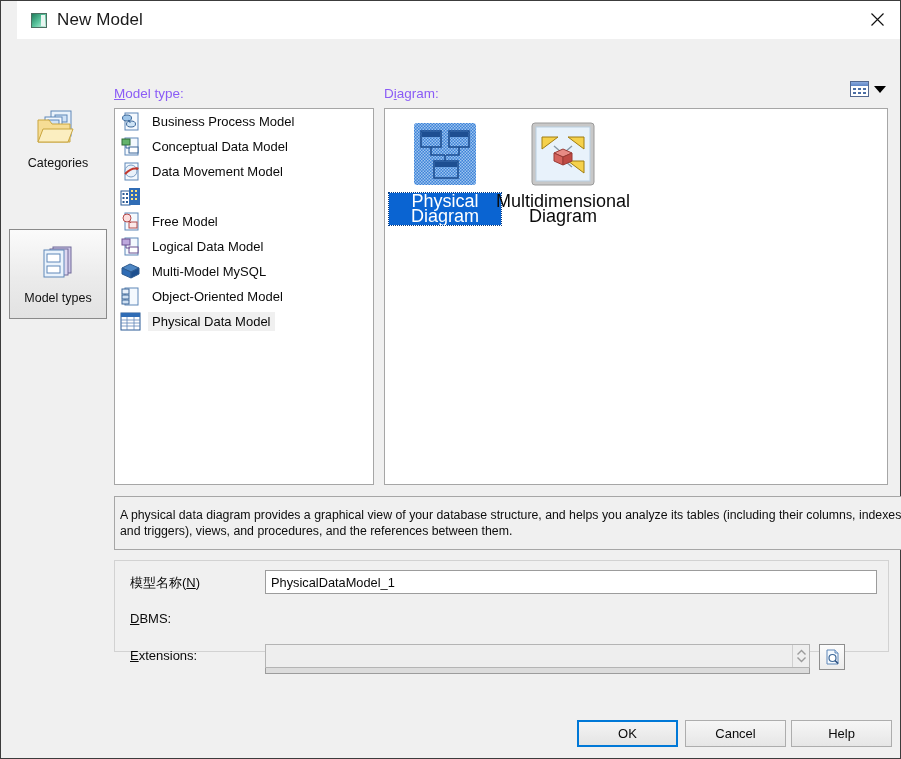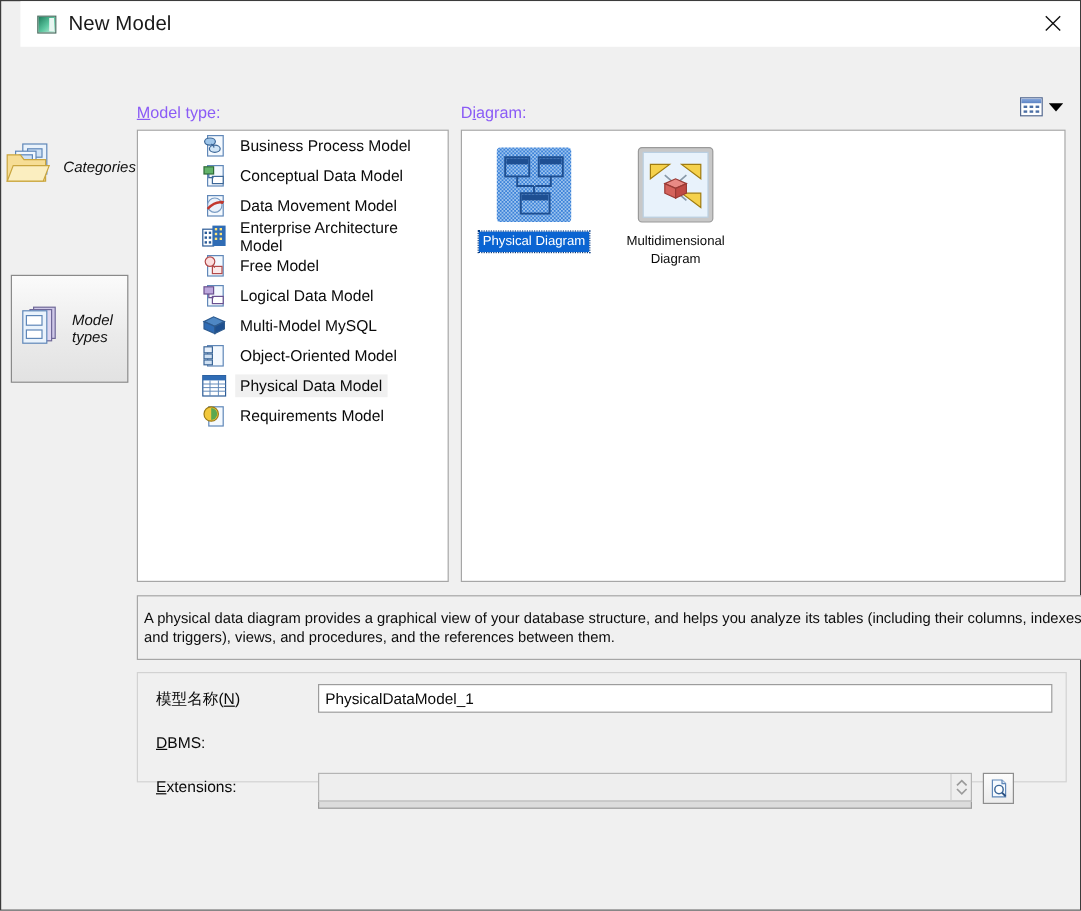--- a/index.html
+++ b/index.html
@@ -52,27 +52,26 @@
     flex: 1 1 auto;
     position: relative;
   }
   
   .rail {
     position: absolute; left: 8px; top: 55px;
     width: 98px;
   }
   .rail-item {
     width: 98px; height: 90px;
-    display: flex; flex-direction: row;
+    display: flex; flex-direction: column;
     align-items: center; justify-content: center;
     gap: 4px;
     cursor: pointer;
     font-size: 12.5px; color: #101010;
     margin-bottom: 5px;
-    font-style: italic;
   }
   .rail-item.selected {
     border: 1px solid #8a8a8a;
     background: linear-gradient(180deg,#fbfbfb 0%, #ebebeb 55%, #e2e2e2 100%);
     margin-top: 45px;
   }
   .rail-ico { width: 46px; height: 44px; position: relative; }
   
   .col-label {
     position: absolute;
@@ -103,21 +102,20 @@
     border-top: 7px solid #000;
   }
   
   .list-box {
     position: absolute;
     left: 113px; top: 69px;
     width: 260px; height: 377px;
     background: #ffffff;
     border: 1px solid #a6a6a6;
     overflow: hidden;
-    padding-left: 48px;
   }
   .list-row {
     height: 25px;
     display: flex; align-items: center;
     padding-left: 5px;
     cursor: pointer;
     font-size: 13px; color: #0a0a0a;
   }
   .list-row .lbl { padding: 2px 4px; }
   .list-row.selected .lbl { background: #f0f0f0; }
@@ -133,21 +131,21 @@
   .diag-item {
     position: absolute; top: 12px;
     width: 112px;
     display: flex; flex-direction: column; align-items: center;
     cursor: pointer;
   }
   #diag-0 { left: 4px; }
   #diag-1 { left: 122px; }
   .diag-ico { width: 66px; height: 66px; position: relative; margin-bottom: 6px; }
   .diag-lbl {
-    font-size: 11px; color: #0a0a0a; text-align: center; line-height: 15px;
+    font-size: 18px; color: #0a0a0a; text-align: center; line-height: 15px;
     padding: 1px 3px;
   }
   .diag-item.selected .diag-lbl {
     background: #0a64d2; color: #ffffff;
     outline: 1px dotted #0a3c80;
   }
   
   .desc-box {
     position: absolute;
     left: 113px; top: 457px;
@@ -380,21 +378,20 @@
             <g fill="#ffe47a">
               <rect x="11" y="4" width="2" height="2"></rect>
                 <rect x="15" y="4" width="2" height="2"></rect>
               <rect x="11" y="8" width="2" height="2"></rect>
                 <rect x="15" y="8" width="2" height="2"></rect>
               <rect x="11" y="12" width="2" height="2"></rect>
                 <rect x="15" y="12" width="2" height="2"></rect>
             </g>
           </svg>
         </div>
-        <span class="lbl">Enterprise Architecture Model</span>
       </div>
 
       <div class="list-row">
         <div class="mico">
           <svg width="21" height="21" viewBox="0 0 21 21">
             <rect x="5" y="2" width="13" height="17" fill="#f4f9fe" stroke="#5f87b8"></rect>
             <circle cx="7" cy="7" r="4" fill="#fcdede" stroke="#b34a4a"></circle>
             <rect x="9" y="11" width="8" height="6" fill="#fce9e9" stroke="#b34a4a"></rect>
             <path d="M9 10 l2 2" stroke="#b34a4a"></path>
           </svg>
@@ -447,30 +444,20 @@
                 <line x1="1" y1="12" x2="20" y2="12"></line>
               <line x1="1" y1="15" x2="20" y2="15"></line>
               <line x1="7" y1="6" x2="7" y2="19"></line>
                 <line x1="14" y1="6" x2="14" y2="19"></line>
             </g>
           </svg>
         </div>
         <span class="lbl">Physical Data Model</span>
       </div>
 
-      <div class="list-row">
-        <div class="mico">
-          <svg width="21" height="21" viewBox="0 0 21 21">
-            <rect x="6" y="3" width="12" height="16" fill="#f4f9fe" stroke="#5f87b8"></rect>
-            <circle cx="8" cy="9" r="6" fill="#f2c83c" stroke="#9c7a12"></circle>
-            <path d="M8 4 a5 5 0 0 1 0 10 Z" fill="#5aa84f"></path>
-          </svg>
-        </div>
-        <span class="lbl">Requirements Model</span>
-      </div>
 
 
     </div>
 
     <div class="diagram-box">
 
       <div class="diag-item selected" id="diag-0">
         <div class="diag-ico">
           <svg width="66" height="66" viewBox="0 0 66 66">
             <defs>
@@ -580,15 +567,20 @@
               <path d="M11 1 v3 h3" fill="#d7e6f6" stroke="#5f87b8"></path>
               <circle cx="8.5" cy="9" r="3.5" fill="#ffffff" stroke="#3c6798" stroke-width="1.2"></circle>
               <path d="M11 11.5 L14 14.5" stroke="#2a4f80" stroke-width="1.6"></path>
             </svg>
           </span>
         </div>
       </div>
 
     </div>
 
+    <div class="footer">
+      <div class="btn default" id="btn-ok">OK</div>
+      <div class="btn" id="btn-cancel">Cancel</div>
+      <div class="btn" id="btn-help">Help</div>
+    </div>
 
   </div>
 </div>
 
 </body></html>

